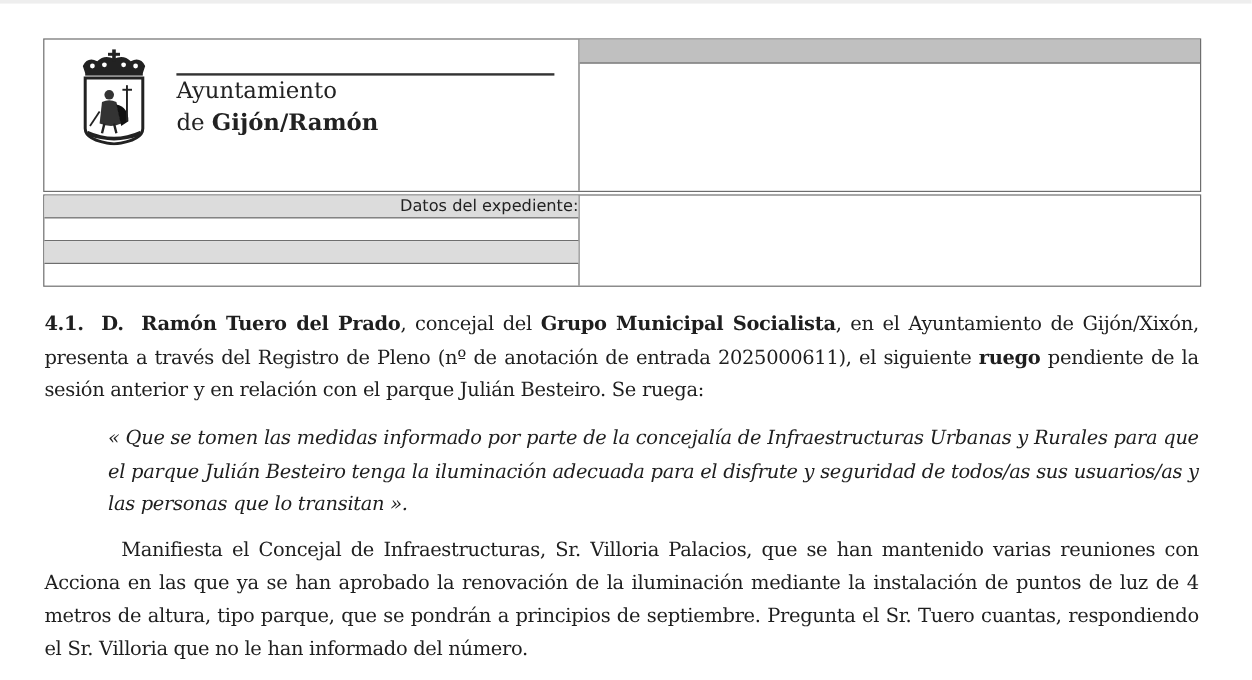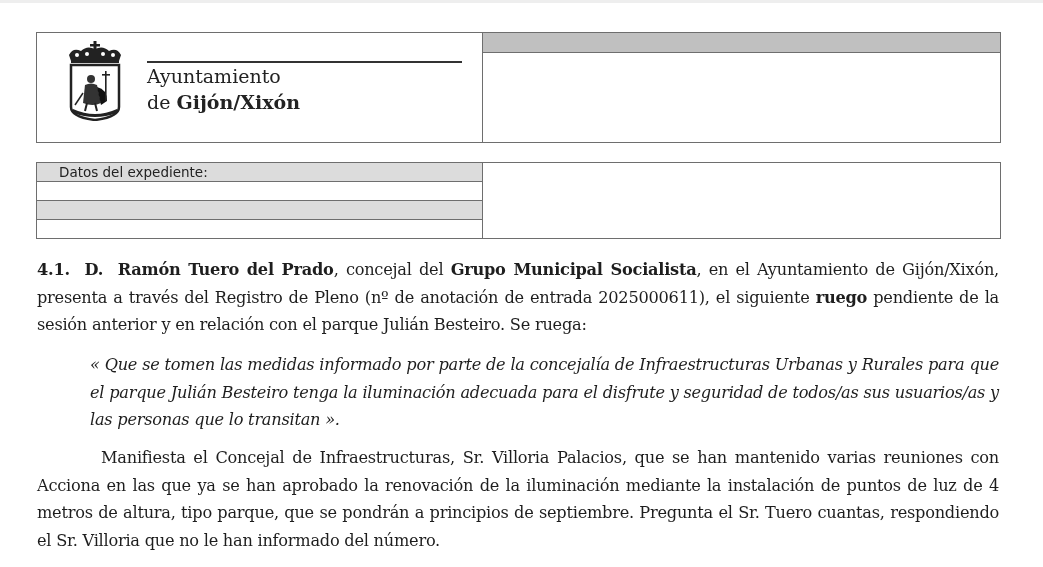--- a/index.html
+++ b/index.html
@@ -2,34 +2,34 @@
 <html><head>
 <meta charset="utf-8">
 <style>
   html, body { margin:0; padding:0; }
   body {
     width:1043px; height:567px; background:#ffffff; position:relative; overflow:hidden;
     font-family: "DejaVu Serif", serif; color:#1a1a1a;
   }
   .topline { position:absolute; left:0; top:0; width:1043px; height:3px; background:#eeeeee; }
   .box { position:absolute; border:1.5px solid #6e6e6e; box-sizing:border-box; }
-  #header-box { left:36px; top:32px; width:965px; height:111px; }
+  #header-box { left:36px; top:32px; width:965px; height:128px; }
   #header-left { position:absolute; left:0; top:0; width:446px; height:100%; border-right:1.5px solid #6e6e6e; box-sizing:border-box; }
   #header-right-bar { position:absolute; left:446px; top:0; right:0; height:20px; background:#c0c0c0; border-bottom:1.5px solid #6e6e6e; box-sizing:border-box; }
   #logo { position:absolute; left:26px; top:8px; width:64px; height:80px; }
   #rule { position:absolute; left:110px; top:28px; width:315px; height:1.5px; background:#333; }
   #org-line1 { position:absolute; left:110px; top:32px; font-family:"DejaVu Serif", serif; font-size:19px; color:#222; }
   #org-line2 { position:absolute; left:110px; top:58px; font-family:"DejaVu Serif", serif; font-size:19px; color:#222; }
   #org-line2 b { font-weight:bold; }
 
   #meta-box { left:36px; top:162px; width:965px; height:77px; }
   .meta-left { position:absolute; left:0; top:0; width:446px; height:100%; border-right:1.5px solid #6e6e6e; box-sizing:border-box; }
   .meta-row { position:absolute; left:0; width:100%; height:19px; border-bottom:1.5px solid #6e6e6e; box-sizing:border-box; }
   .meta-row.grey { background:#dcdcdc; }
-  .meta-label { font-family:"DejaVu Sans", sans-serif; font-size:13.5px; color:#222; padding-left:22px; line-height:18px; }
+  .meta-label { font-family:"DejaVu Sans", sans-serif; font-size:13.5px; color:#222; padding-left:22px; line-height:18px;text-align:right; }
   .meta-right-head { position:absolute; left:446px; top:0; right:0; height:19px; background:#dcdcdc; border-bottom:1.5px solid #6e6e6e; box-sizing:border-box; }
 
   .para { position:absolute; left:37px; width:962px; font-family:"DejaVu Serif", serif; font-size:16.2px; line-height:27.5px; text-align:justify; color:#1e1e1e; letter-spacing:-0.25px;margin-top:14px; }
   #para1 { top:242px; }
   #quote { left:90px; width:909px; top:337px; font-style:italic; }
   #para2 { top:430px; }
   .indent { display:inline-block; width:64px; }
 </style>
 </head>
 <body>
@@ -55,21 +55,21 @@
       <circle cx="28" cy="38" r="4" fill="#333"></circle>
       <path d="M22 44 Q28 41 34 44 L38 62 Q30 66 20 62 Z" fill="#333"></path>
       <path d="M34 46 Q44 48 44 60 L38 64 Z" fill="#111"></path>
       <rect x="42" y="30" width="1.6" height="30" fill="#222"></rect>
       <rect x="39" y="33" width="8" height="1.6" fill="#222"></rect>
       <path d="M20 52 L12 64" stroke="#222" stroke-width="1.5"></path>
       <path d="M24 62 L22 70 M32 62 L34 70" stroke="#222" stroke-width="2"></path>
     </svg>
     <div id="rule"></div>
     <div id="org-line1">Ayuntamiento</div>
-    <div id="org-line2"><span>de </span><b>Gijón/Xixón</b></div>
+    <div id="org-line2"><span>de </span><b>Gijón/Ramón</b></div>
   </div>
   <div id="header-right-bar"></div>
 </div>
 
 <div id="meta-box" class="box">
   <div class="meta-left">
     <div class="meta-row grey" style="top:0">
       <div class="meta-label">Datos del expediente:</div>
     </div>
     <div class="meta-row" style="top:19px"></div>

